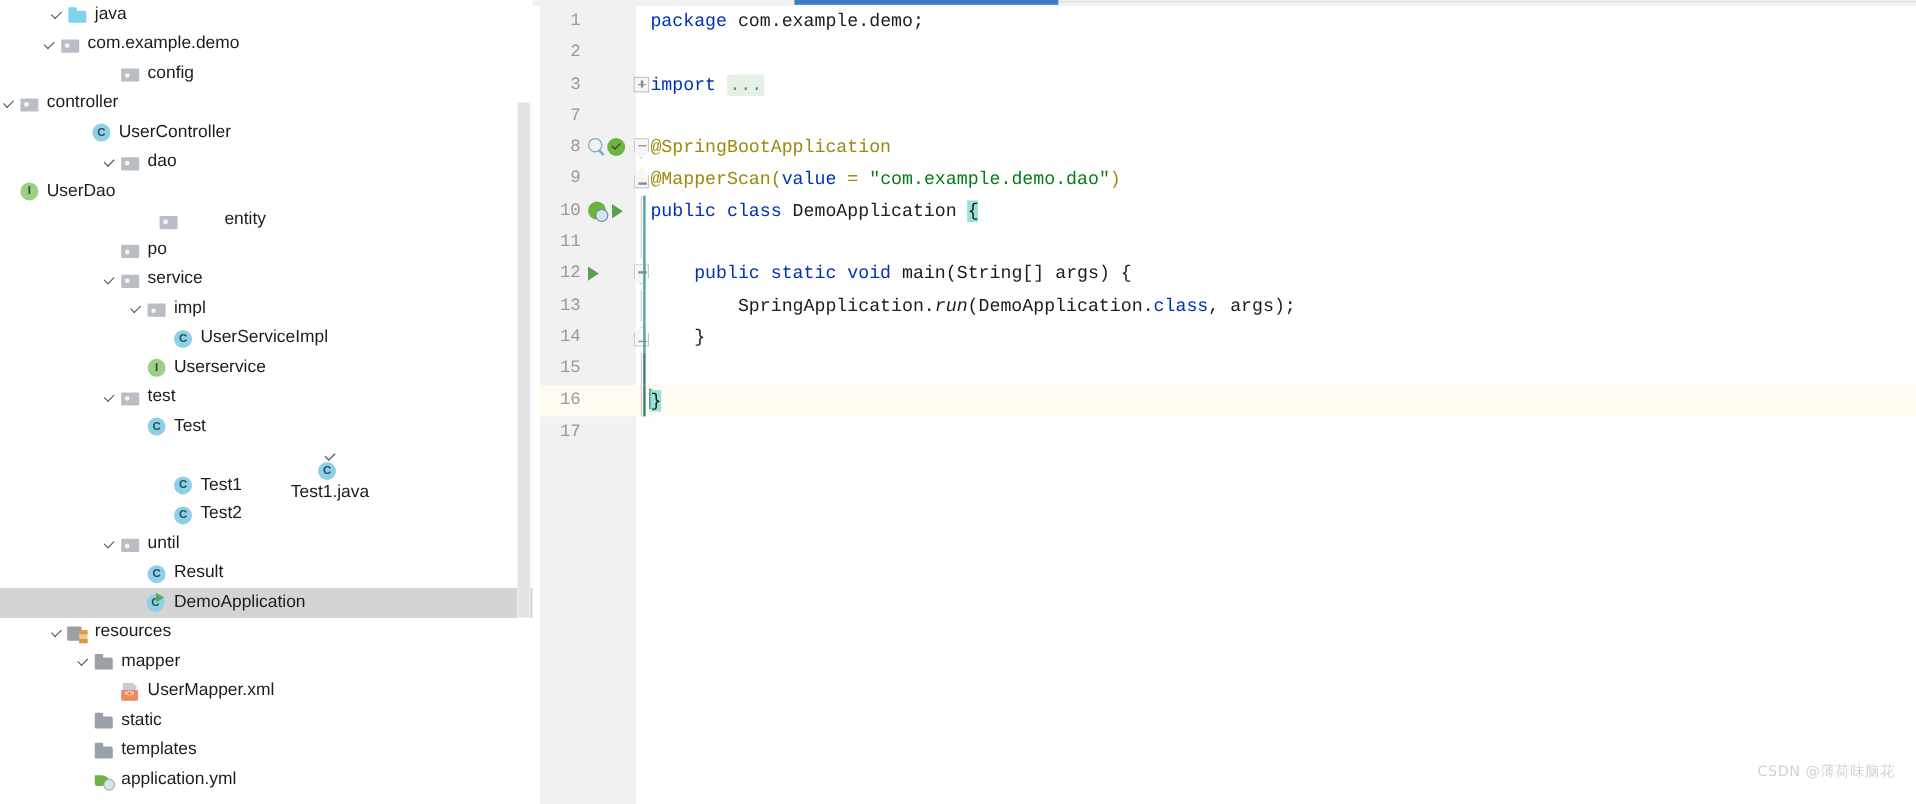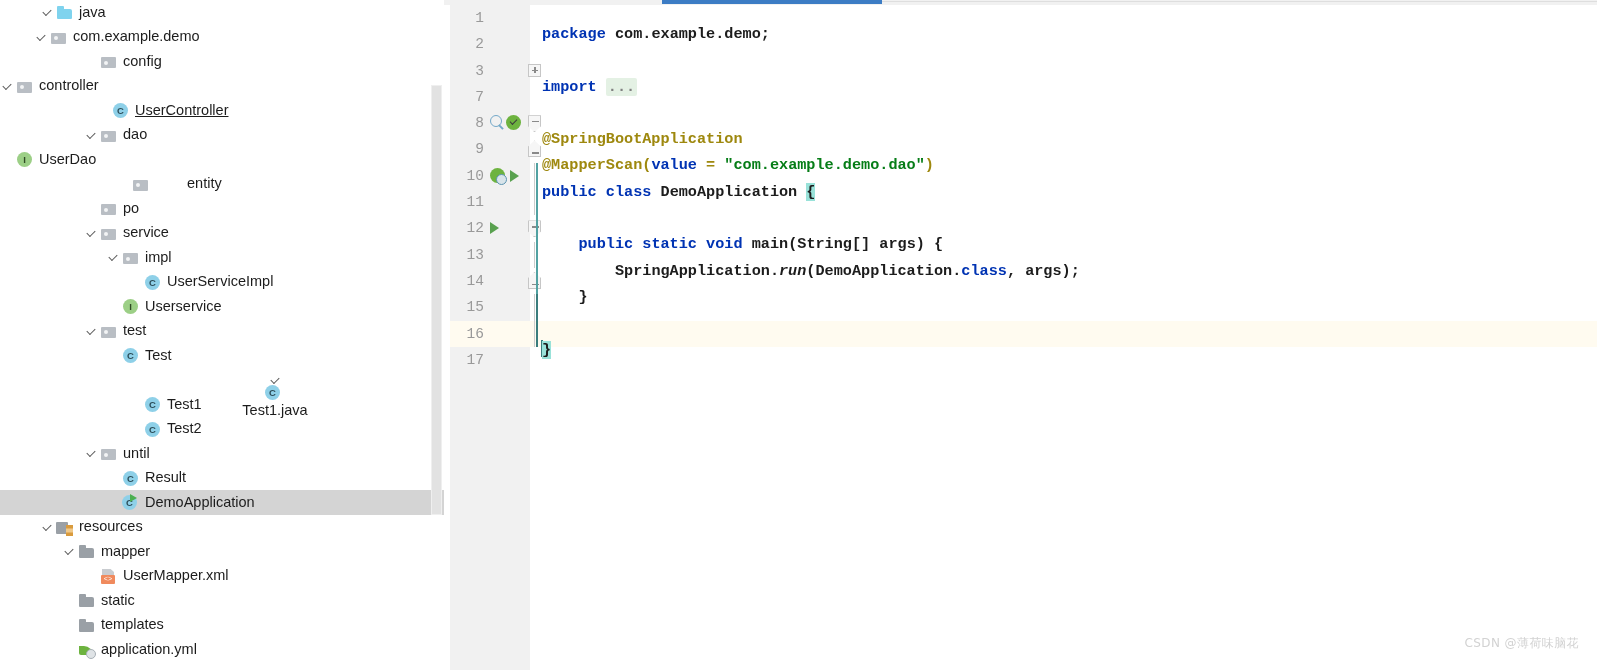--- a/index.html
+++ b/index.html
@@ -268,21 +268,21 @@
   .fold-minus-bot::before {
     content: ""; position: absolute; left: 2.5px; top: 11px;
     width: 7px; height: 1.2px; background: #8a8a8a;
   }
   .fold-bar {
     position: absolute; left: 5.5px; top: 0;
     width: 1.2px; height: 26.3px; background: #cdcdcd;
   }
 
   
-  .lbody { position: absolute; left: 92px; top: 16px; line-height: 26.3px; font-weight: bold; }
+  .lbody { position: absolute; left: 92px; top: 0; line-height: 26.3px; }
   .cl-highlight {
     position: absolute; left: 0px; top: 0;
     width: 1153px; height: 26.3px;
     background: #fffbf0;
   }
   .cl-highlight-gutter {
     position: absolute; left: 0px; top: 0;
     width: 92px; height: 26.3px;
     background: #fffbe9;
   }
@@ -342,21 +342,21 @@
         <div class="tree-row" style="padding-left: 84px;">
           <span class="arrow"></span>
           <span class="ico ico-pkg"></span>
           <span class="lbl">config</span>
         </div>
         <div class="tree-row" style="">
           <span class="arrow open"></span>
           <span class="ico ico-pkg"></span>
           <span class="lbl">controller</span>
         </div>
-        <div class="tree-row" style="padding-left: 96px; text-decoration: underline;">
+        <div class="tree-row" style="padding-left: 60px;">
           <span class="arrow"></span>
           <span class="ico ico-class"></span>
           <span class="lbl">UserController</span>
         </div>
         <div class="tree-row" style="padding-left: 84px;">
           <span class="arrow open"></span>
           <span class="ico ico-pkg"></span>
           <span class="lbl">dao</span>
         </div>
         <div class="tree-row" style="">

